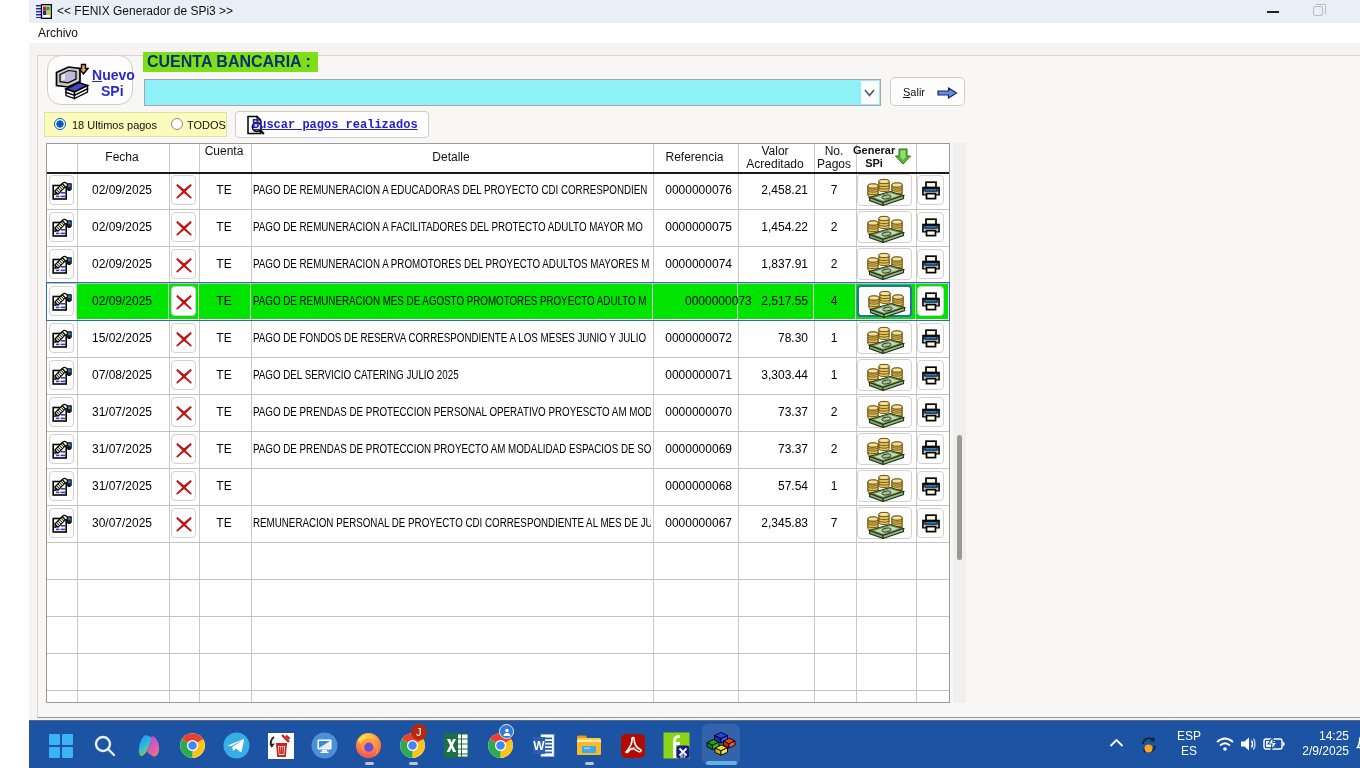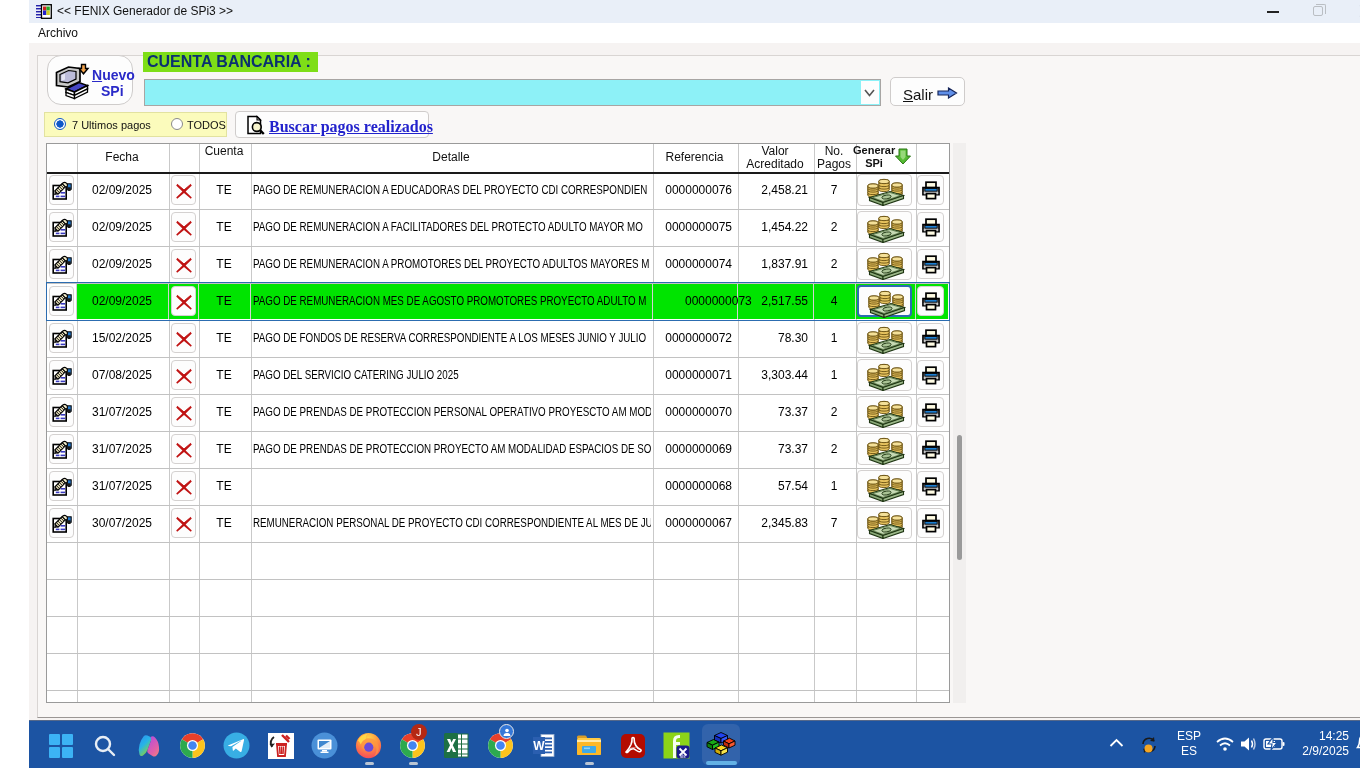--- a/index.html
+++ b/index.html
@@ -27,31 +27,31 @@
 #btn-nuevo .t1 { position:absolute; left:44px; top:11px; font-size:14px; font-weight:bold; color:#2a2ac8; font-family:"Liberation Sans",sans-serif; }
 #btn-nuevo .t2 { position:absolute; left:53px; top:27px; font-size:14px; font-weight:bold; color:#2a2ac8; font-family:"Liberation Sans",sans-serif; }
 
 #lbl-cuenta { position:absolute; left:114px; top:52px; width:175px; height:20px; background:#7ede17; font-size:16px; font-weight:bold; color:#0a3070; padding-left:4px; line-height:20px; }
 
 #combo { position:absolute; left:115px; top:79px; width:737px; height:27px; background:#8df1f7; border:1px solid #a8a5a3; }
 #combo .txt { position:absolute; left:6px; top:2px; font-size:17px; font-weight:bold; color:#0635cf; white-space:nowrap; }
 #combo .btn { position:absolute; right:1px; top:1px; width:18px; height:23px; background:#fdfdfd; }
 
 #btn-salir { position:absolute; left:861px; top:77px; width:75px; height:29px; background:#fdfdfd; border:1px solid #cfcccb; border-radius:5px; }
-#btn-salir .t { position:absolute; left:12px; top:8px; font-size:15px; color:#111; font-family:"Liberation Sans",sans-serif; }
+#btn-salir .t { position:absolute; left:12px; top:8px; font-size:11px; color:#111; font-family:"Liberation Sans",sans-serif; }
 
 #radios { position:absolute; left:15px; top:112px; width:183px; height:25px; background:#fbfbbc; border:1px solid #e2e2a0; }
 .radio { position:absolute; width:12px; height:12px; border-radius:50%; background:#fff; border:1px solid #8a8a8a; }
 #r1 { left:9px; top:5px; border:1.5px solid #0d57c8; background:radial-gradient(circle at 50% 50%, #0d57c8 0 3.4px, #fff 3.9px); }
 #r2 { left:126px; top:5px; }
 #radios .l1 { position:absolute; left:27px; top:6px; font-size:11px; color:#111; }
 #radios .l2 { position:absolute; left:142px; top:6px; font-size:11px; color:#111; }
 
 #btn-buscar { position:absolute; left:206px; top:111px; width:194px; height:27px; background:#fdfdfd; border:1px solid #cfcccb; border-radius:4px; }
-#btn-buscar .t { position:absolute; left:33px; top:6px; font-size:16px; font-weight:bold; color:#2222cc; text-decoration:underline; white-space:nowrap; font-family:Liberation Serif, serif; }
+#btn-buscar .t { position:absolute; left:16px; top:6px; font-size:12px; font-weight:bold; color:#2222cc; text-decoration:underline; white-space:nowrap; font-family:Liberation Mono, monospace; }
 
 #grid { position:absolute; left:17px; top:143px; width:904px; height:560px; background:#fff; border:1px solid #9a9a9a; }
 .hline { position:absolute; left:0; width:902px; height:1px; background:#c2c2c2; }
 .vline { position:absolute; top:0; width:1px; height:558px; background:#c9c9c9; }
 #hdr-sep { position:absolute; left:0; top:28px; width:902px; height:2px; background:#1a1a1a; }
 .hdr { position:absolute; font-size:12px; color:#111; text-align:center; line-height:13px; }
 .cell { position:absolute; font-size:12px; color:#000; }
 .det { font-size:12px; transform:scaleX(0.815); transform-origin:0 50%; }
 .detclip { position:absolute; overflow:hidden; }
 .green { background:#00e400; }
@@ -123,21 +123,21 @@
 
   <button id="btn-salir">
     <span class="t"><u>S</u>alir</span>
     <svg class="abs" style="left:46px;top:9px" width="21" height="12" viewBox="0 0 21 12">
       <path d="M1 4 L11.5 4 L11.5 1 L19.5 6 L11.5 11 L11.5 8 L1 8 Z" fill="#5f8fe8" stroke="#16265a" stroke-width="1.2"></path>
     </svg>
   </button>
 
   <div id="radios">
     <div class="radio" id="r1"></div>
-      <span class="l1">7 Ultimos pagos</span>
+      <span class="l1">18 Ultimos pagos</span>
     <div class="radio" id="r2"></div>
       <span class="l2">TODOS</span>
   </div>
 
   <button id="btn-buscar">
     <svg class="abs" style="left:9px;top:3px" width="23" height="21" viewBox="0 0 23 21">
       <path d="M3 1.5 L12 1.5 L15.5 5 L15.5 18.5 L3 18.5 Z" fill="#fff" stroke="#000" stroke-width="1.5"></path>
       <path d="M12 1.5 L12 5 L15.5 5 Z" fill="#d0d0d0" stroke="#000" stroke-width="1.1"></path>
       <circle cx="11.8" cy="12" r="4.4" fill="#f6f2c4" fill-opacity="0.85" stroke="#000" stroke-width="1.6"></circle>
       <line x1="15" y1="15.2" x2="18.8" y2="19" stroke="#000" stroke-width="2.4"></line>

